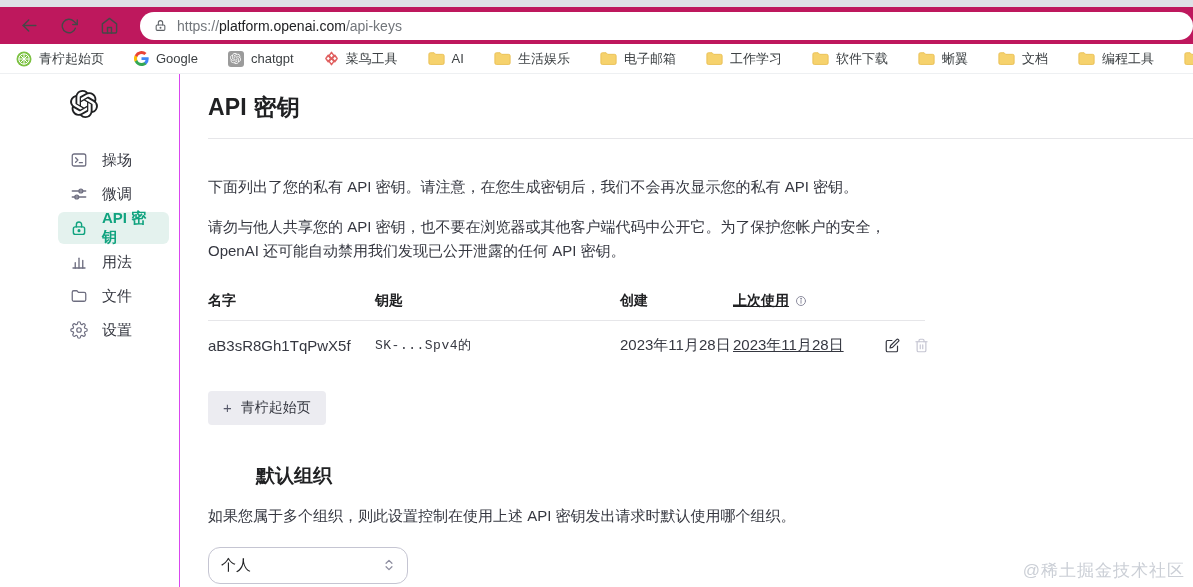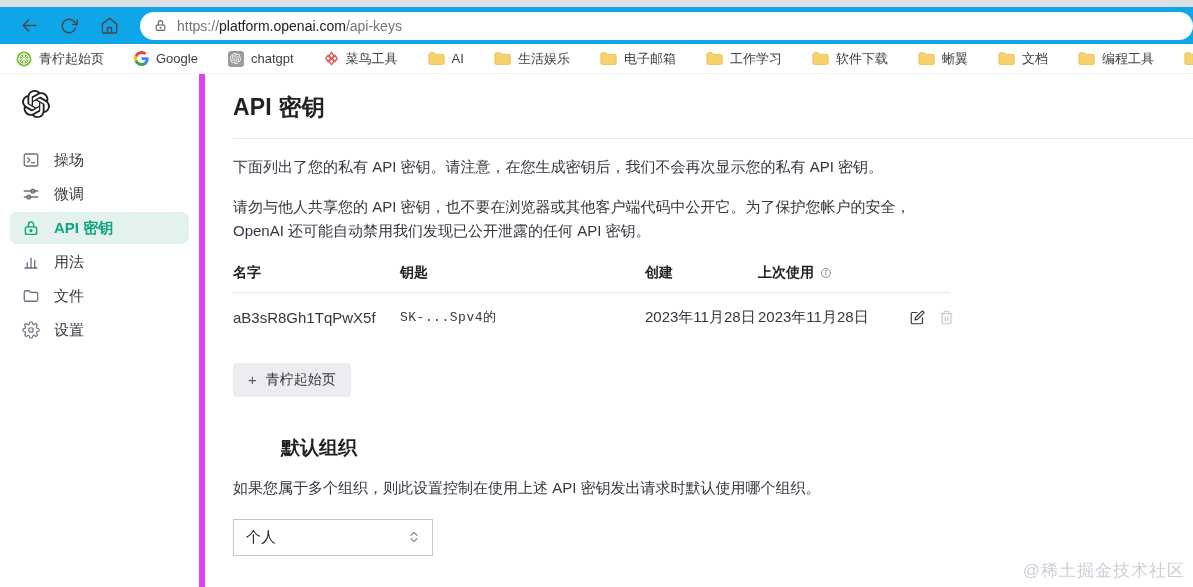--- a/index.html
+++ b/index.html
@@ -6,21 +6,21 @@
   html,body { width:1193px; height:587px; }
   body {
     font-family: "Liberation Sans", "DejaVu Sans", sans-serif;
     background:#fff; color:#353740; overflow:hidden; position:relative;
   }
   svg { display:block; }
 
   
   .top-strip { height:7px; background:#dee1e6; }
   .toolbar {
-    height:37px; background:#0ea5e9; display:flex; align-items:center;
+    height:37px; background:#be185d; display:flex; align-items:center;
     padding-left:12px; gap:6px;
   }
   .tb-btn { width:34px; height:30px; display:flex; align-items:center; justify-content:center; border-radius:4px; color:#474747; }
   .url-bar {
     flex:1; height:28px; background:#fff; border-radius:14px; margin-left:8px;
     display:flex; align-items:center; padding:0 14px; gap:10px; min-width:0;
   }
   .url-text { font-size:14px; white-space:nowrap; overflow:hidden; }
   .url-text .dim { color:#72767b; }
   .url-text .domain { color:#202124; }
@@ -28,64 +28,64 @@
   .bookmarks {
     height:30px; background:#fff; display:flex; align-items:center;
     padding-left:16px; gap:30px; overflow:hidden; white-space:nowrap;
     border-bottom:1px solid #eef0f2;
   }
   .bm { display:flex; align-items:center; gap:7px; font-size:13px; color:#3c4043; flex:0 0 auto; }
 
   
   .app { display:flex; height:513px; background:#fff; }
 
-  .sidebar { width:205px; border-right:6px solid #d946ef; padding-top:14px; flex:0 0 auto; }
+  .sidebar { width:180px; border-right:1px solid #d946ef; padding-top:14px; flex:0 0 auto;padding-left:48px; }
   .logo { margin:2px 0 26px 22px; color:#202123; }
   .nav-item {
     display:flex; align-items:center; gap:14px; height:32px; margin:2px 10px;
     padding:0 12px; border-radius:6px; font-size:15px; color:#353740; cursor:pointer;
   }
   .nav-item .ic { color:#6e6e80; display:flex; }
   .nav-item.selected { background:#e4f2ee; color:#10a37f; font-weight:700; }
   .nav-item.selected .ic { color:#10a37f; }
 
   .content { flex:1; padding:18px 0 0 28px; position:relative; min-width:0; }
   .page-title { font-size:23px; font-weight:700; color:#202123; letter-spacing:.2px; }
   .title-divider { height:1px; background:#e6e6e9; margin-top:15px; }
 
   .intro { max-width:726px; font-size:15px; color:#353740; line-height:1.55; }
-  .intro.first { margin-top:16px; }
+  .intro.first { margin-top:36px; }
   .intro.second { margin-top:17px; }
 
   
-  .keys-table { width:717px; margin-top:22px; }
+  .keys-table { width:717px; margin-top:30px; }
   .t-head { display:flex; align-items:center; padding-bottom:10px; border-bottom:1px solid #e6e6e9;
             font-size:14px; font-weight:700; color:#202123; }
   .t-row  { display:flex; align-items:center; padding:15px 0 10px; font-size:15px; color:#353740; }
   .c-name { width:167px; }
   .c-key  { width:245px; }
   .c-created { width:113px; }
-  .c-last { width:152px; display:flex; align-items:center; gap:6px; }
+  .c-last { width:152px; display:flex; align-items:center; gap:6px;text-decoration:underline; }
   .c-actions { width:40px; display:flex; align-items:center; gap:14px; }
   .key-mono { font-family:"Liberation Mono", "DejaVu Sans Mono", monospace; font-size:13px; letter-spacing:.5px; }
   .icon-btn { display:flex; cursor:pointer; }
   .info-ic { color:#8e8ea0; display:flex; }
 
   .create-btn {
     margin-top:26px; display:inline-flex; align-items:center; gap:9px;
     background:#ececf1; border:none; border-radius:4px; padding:8px 15px;
     font-size:14px; color:#353740; cursor:pointer; font-family:inherit;
   }
   .create-btn .plus { font-size:15px; color:#565869; }
 
   .org-title { font-size:19px; font-weight:700; color:#202123; margin-top:38px;margin-left:48px; }
   .org-desc { margin-top:18px; font-size:15px; color:#353740; max-width:726px; }
 
   .org-select {
-    margin-top:21px; width:200px; height:37px; border:1px solid #c5c5d2; border-radius:0;
+    margin-top:21px; width:200px; height:37px; border:1px solid #c5c5d2; border-radius:12px;
     display:flex; align-items:center; justify-content:space-between; padding:0 12px;
     font-size:15px; color:#202123; cursor:pointer; background:#fff;
   }
   .org-select .chev { color:#8e8ea0; display:flex; }
 
   .watermark {
     position:absolute; right:8px; bottom:5px; font-size:17px; color:#cbcfd6; letter-spacing:1px;
   }
 </style>
 </head>

